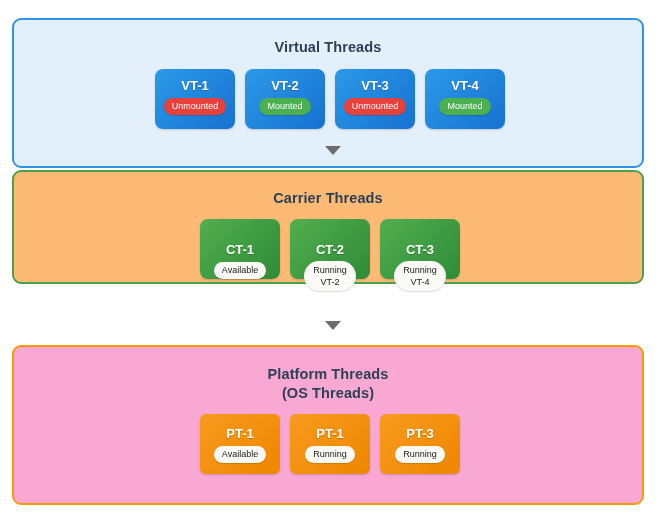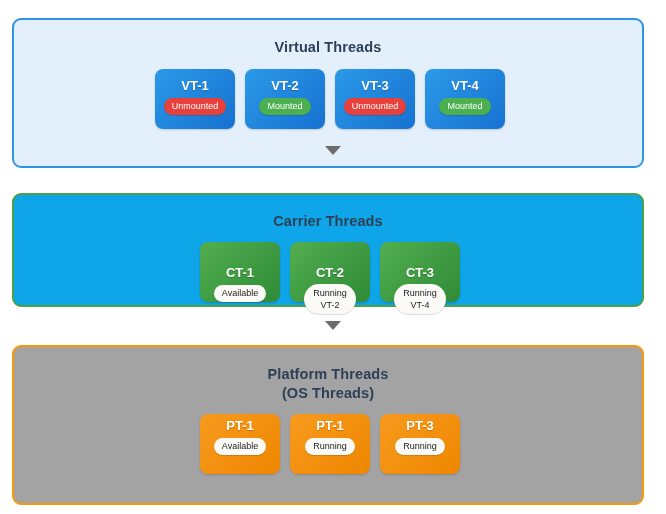--- a/index.html
+++ b/index.html
@@ -24,22 +24,22 @@
   .layer {
     position: absolute;
     left: 12px;
     width: 632px;
     box-sizing: border-box;
     border-radius: 9px;
     border-width: 2px;
     border-style: solid;
   }
   .layer-virtual   { top: 18px;  height: 150px; background: #e3f0fc; border-color: #2f93e8; }
-  .layer-carrier   { top: 170px; height: 114px; background: #0ea5e9; border-color: #4aa14a; margin-top: 23px; }
-  .layer-platform  { top: 345px; height: 160px; background: #a3a3a3; border-color: #f59a0b; }
+  .layer-carrier   { top: 170px; height: 114px; background: #fdba74; border-color: #4aa14a; }
+  .layer-platform  { top: 345px; height: 160px; background: #f9a8d4; border-color: #f59a0b; }
 
   .layer-title {
     text-align: center;
     font-size: 14.5px;
     font-weight: bold;
     letter-spacing: 0.1px;
     line-height: 19px;
     color: #2e4057;
   }
   .layer-virtual  .layer-title { margin-top: 18px; }
@@ -73,21 +73,22 @@
   .thread-box.vt {
     background: linear-gradient(135deg, #2b9ae8 0%, #1771d1 100%);
     padding-top: 9px;
   }
   .thread-box.ct {
     background: linear-gradient(135deg, #52ae4f 0%, #2f8b37 100%);
     padding-top: 23px;
   }
   .thread-box.pt {
     background: linear-gradient(135deg, #f79a1e 0%, #ef8700 100%);
-    padding-top: 4px;
+    padding-top: 12px;
+    border-radius: 6px;
   }
 
   .thread-name {
     color: #ffffff;
     font-size: 13px;
     font-weight: bold;
     line-height: 15px;
     text-shadow: 0 1px 1px rgba(0,0,0,0.22);
   }
 

